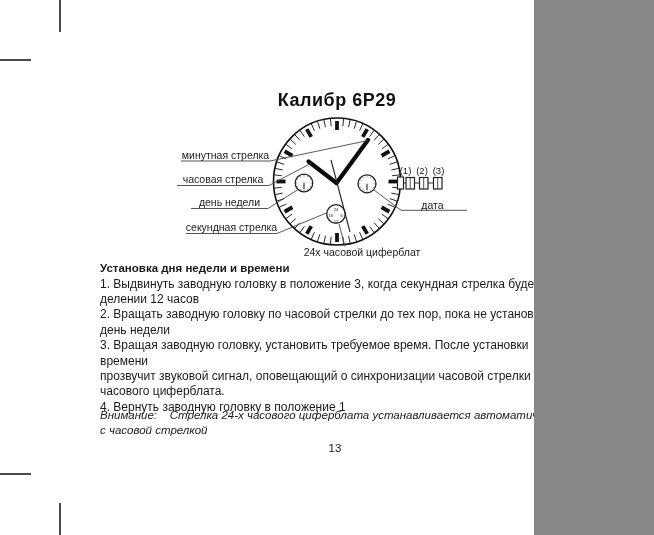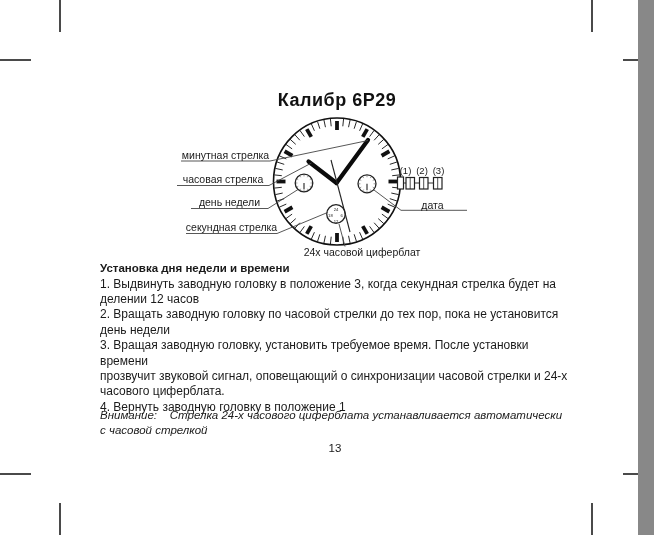--- a/index.html
+++ b/index.html
@@ -1,18 +1,18 @@
 <!DOCTYPE html>
 <html><head>
 <meta charset="utf-8">
 <style>
   html,body{margin:0;padding:0;background:#888;}
   .page{
     position:relative;
-    width:638px;height:535px;
+    width:534px;height:535px;
     background:#ffffff;
     font-family:"Liberation Sans", sans-serif;
     color:#1a1a1a;
     overflow:hidden;
   }
   .crop{position:absolute;background:#4a4a4a;}
   .title{
     position:absolute;left:177px;top:90px;width:320px;
     text-align:center;font-size:18px;font-weight:bold;letter-spacing:.5px;color:#111;
   }

